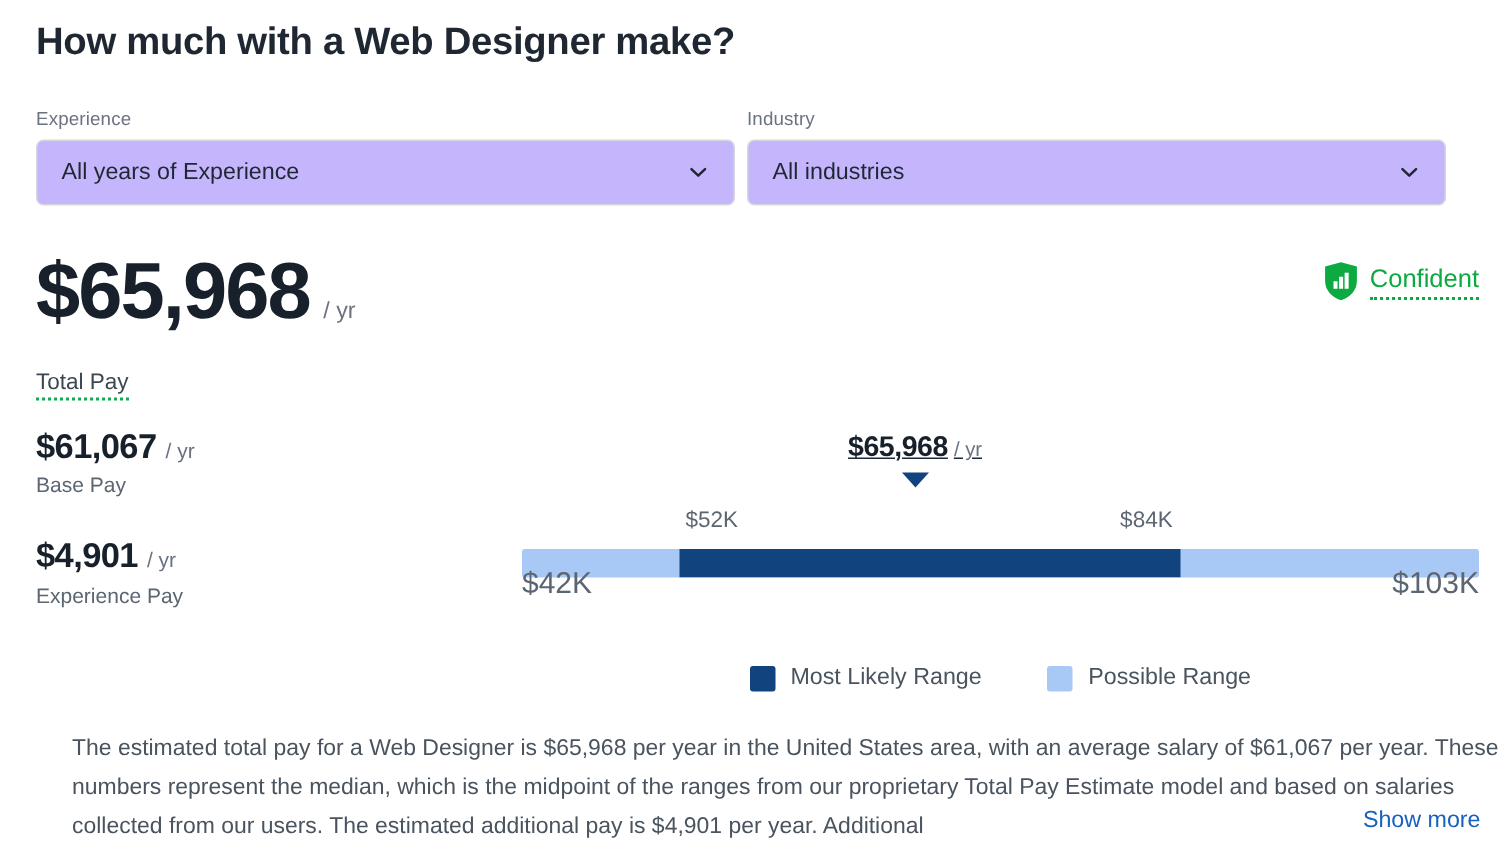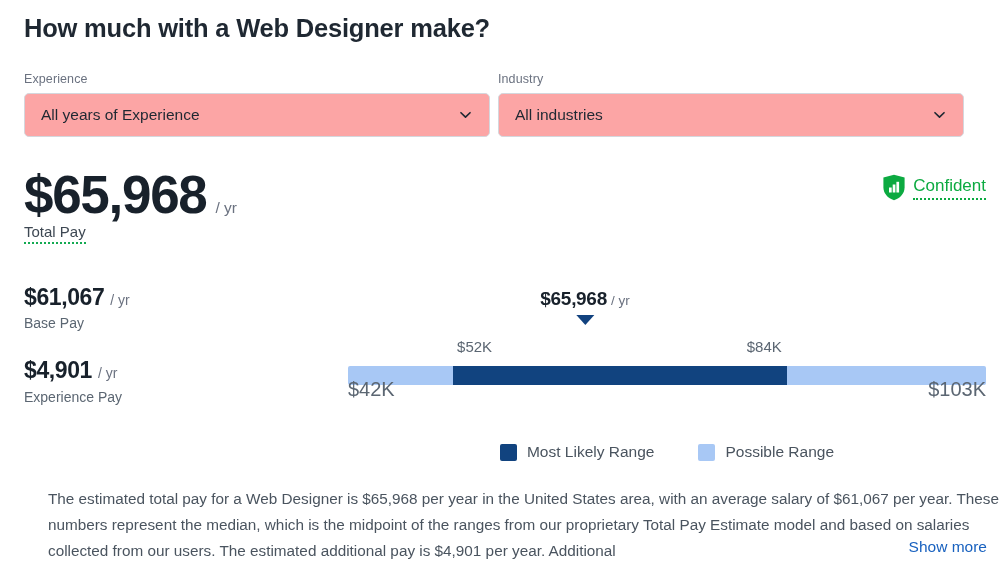--- a/index.html
+++ b/index.html
@@ -50,21 +50,21 @@
     font-size: 12.5px;
     color: #6b7280;
     margin-bottom: 7px;
     letter-spacing: .1px;
   }
   .select-box {
     position: relative;
     height: 44px;
     border: 1px solid #d4d7dd;
     border-radius: 5px;
-    background: #fca5a5;
+    background: #c4b5fd;
     display: flex;
     align-items: center;
     box-sizing: border-box;
     cursor: pointer;
   }
   .select-value {
     font-size: 15.5px;
     color: #1f2832;
     padding-left: 16px;
     white-space: nowrap;
@@ -97,21 +97,21 @@
     color: #18212b;
     line-height: 1;
   }
   .hero-per {
     font-size: 15.5px;
     color: #6b7280;
     margin-left: 9px;
     font-weight: normal;
   }
   .hero-caption {
-    margin-top: 2px;
+    margin-top: 25px;
     font-size: 15px;
     color: #3d4752;
     display: inline-block;
     border-bottom: 2px dotted #13aa52;
     padding-bottom: 2px;
     cursor: pointer;
   }
 
   
   .confidence {
@@ -364,21 +364,21 @@
         <span class="subpay-amount">$4,901</span>
         <span class="subpay-per">/ yr</span>
       </div>
       <div class="subpay-caption">Experience Pay</div>
     </div>
 
   </div>
 
   <div class="range-chart">
 
-    <div class="median-callout" id="median-callout" style="left: 237px;">
+    <div class="median-callout" id="median-callout" style="left: 262px; text-decoration: underline;">
       <span class="median-amount">$65,968</span><span class="median-per">/ yr</span>
       <div class="median-pointer-icon"></div>
     </div>
 
     <div class="tick-top" id="tick-low" style="left: 126.59px;">$52K</div>
     <div class="tick-top" id="tick-high" style="left: 416.279px;">$84K</div>
 
     <div class="bar-track" id="bar-track" style="background: rgb(168, 200, 245);">
       <div class="bar-likely" id="bar-likely" style="left: 104.59px; width: 334.689px; background: rgb(17, 67, 127);"></div>
     </div>

